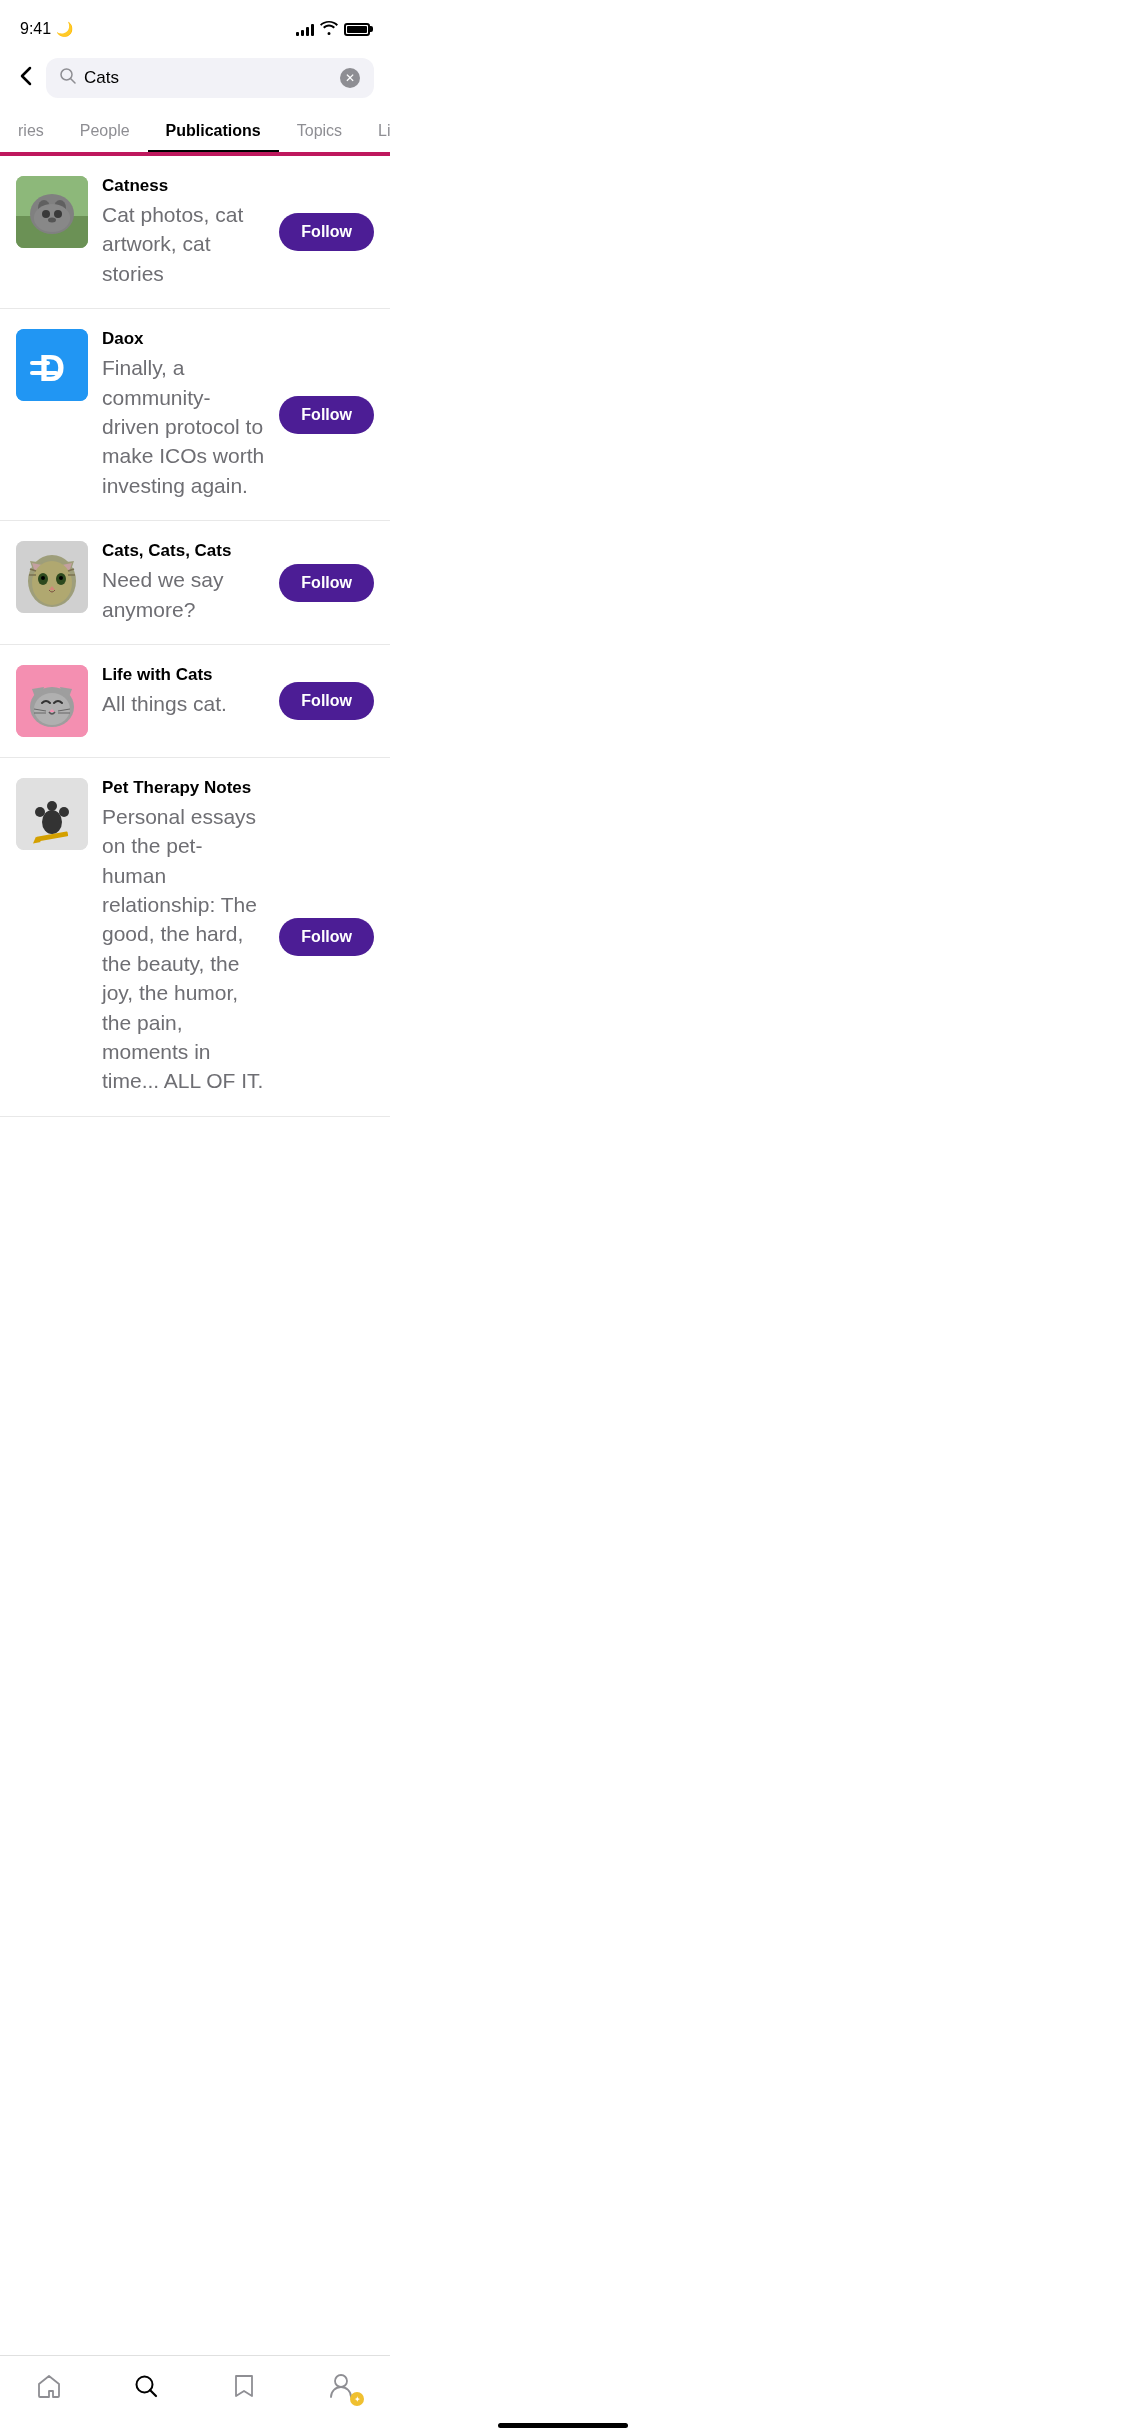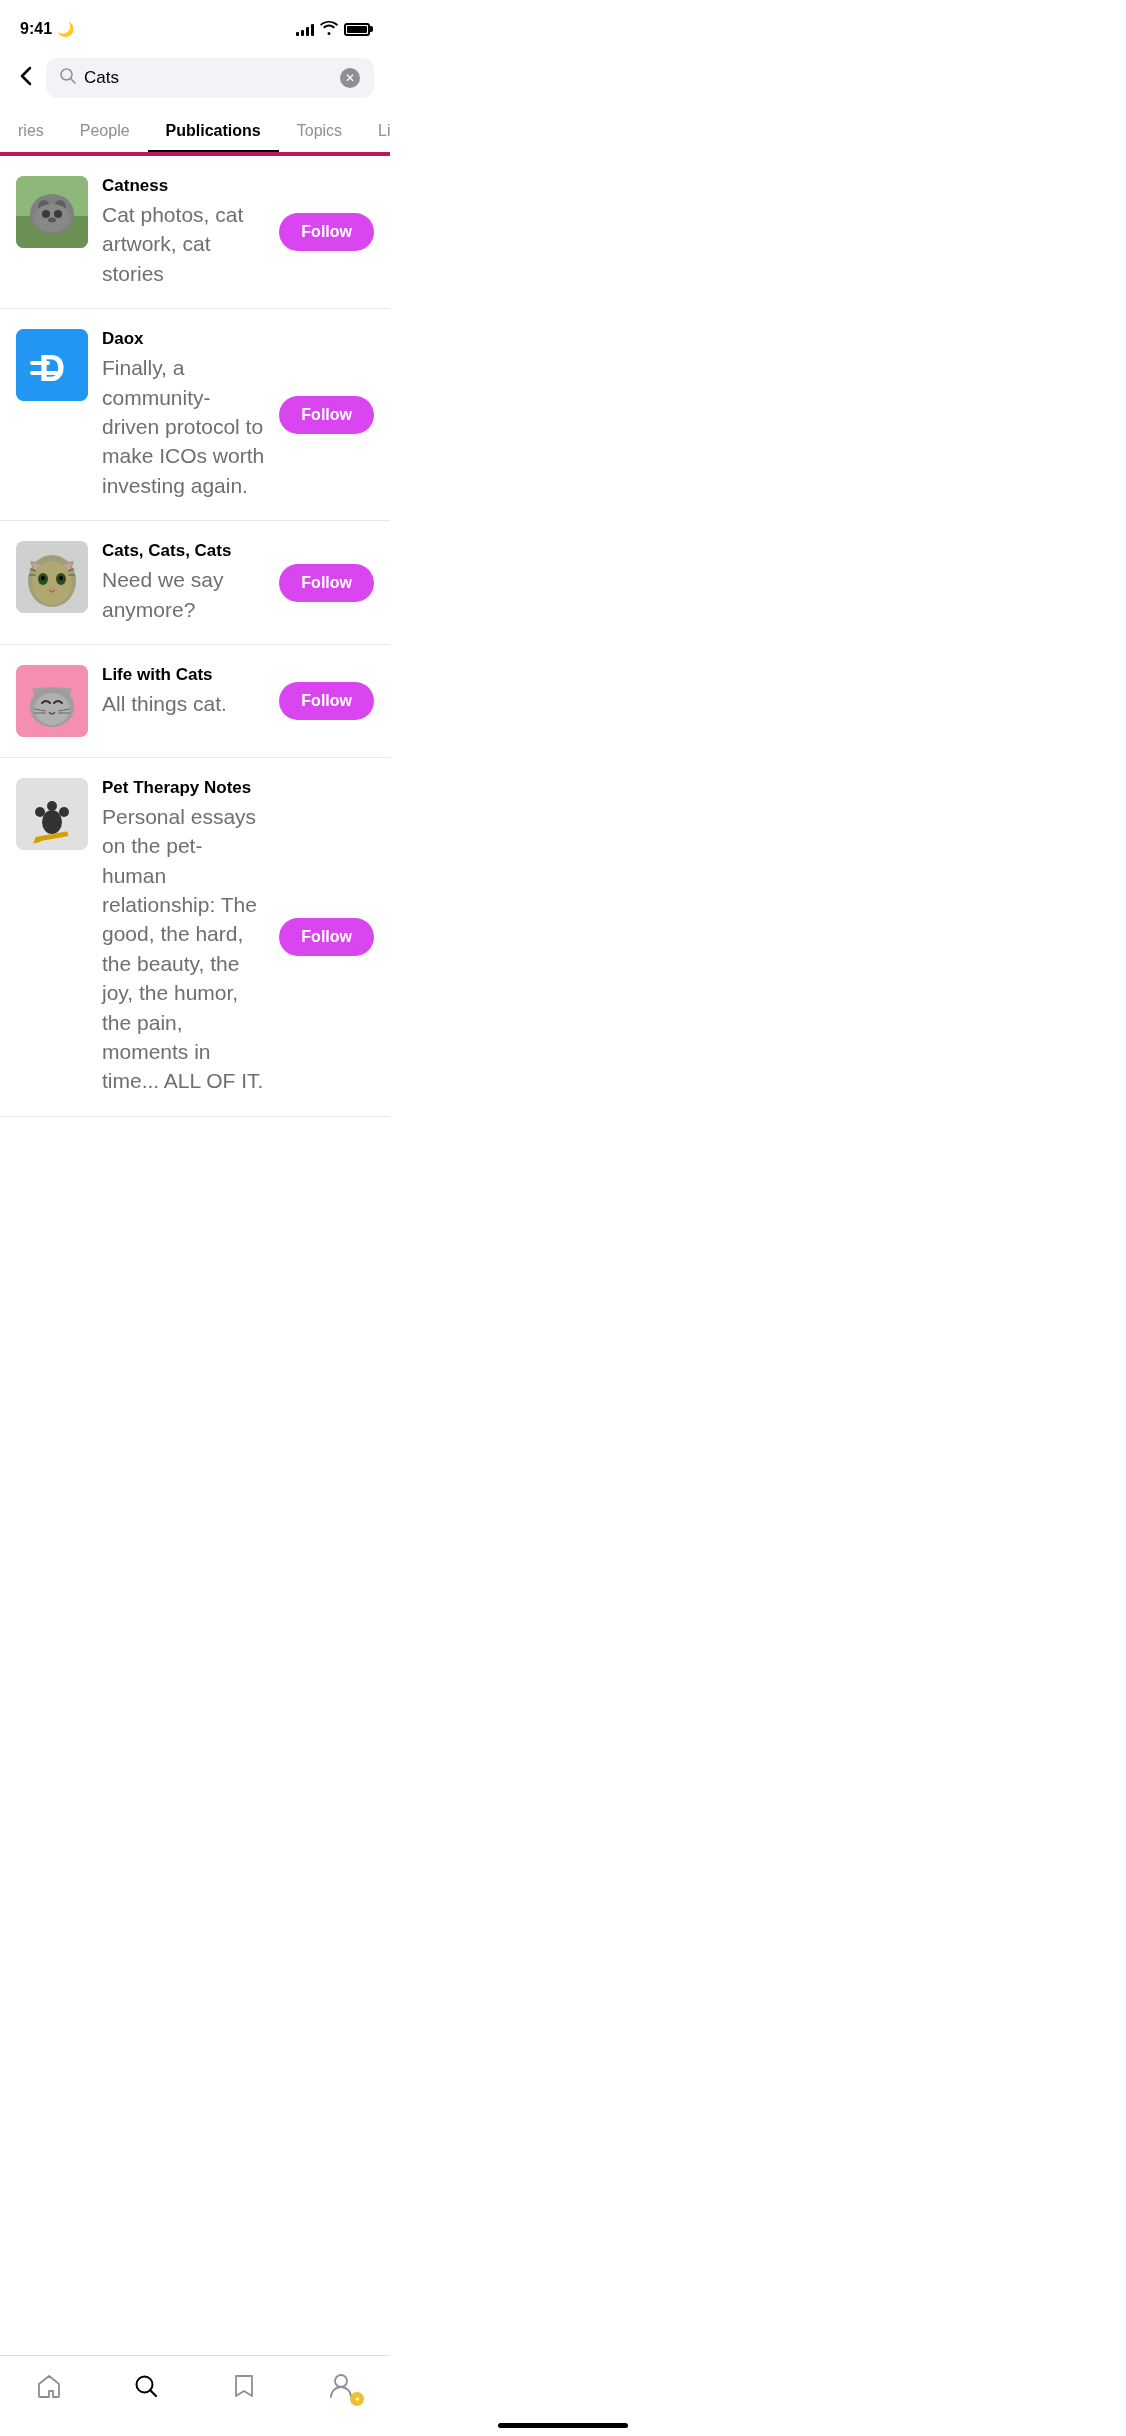--- a/index.html
+++ b/index.html
@@ -17,21 +17,21 @@
     
     .status-bar {
       display: flex;
       justify-content: space-between;
       align-items: center;
       padding: 14px 20px 6px;
       height: 50px;
     }
     .status-time {
       font-size: 16px;
-      font-weight: 700;
+      font-weight: 400;
       color: #000;
     }
     .status-icons {
       display: flex;
       align-items: center;
       gap: 6px;
     }
     .signal-bars {
       display: flex;
       align-items: flex-end;
@@ -168,21 +168,21 @@
       font-weight: 700;
       color: #000;
       margin-bottom: 4px;
     }
     .pub-desc {
       font-size: 21px;
       color: #6e6e73;
       line-height: 1.4;
     }
     .follow-btn {
-      background: #d946ef;
+      background: #4c1d95;
       color: #fff;
       border: none;
       border-radius: 24px;
       padding: 10px 22px;
       font-size: 16px;
       font-weight: 600;
       cursor: pointer;
       white-space: nowrap;
       align-self: center;
       flex-shrink: 0;

